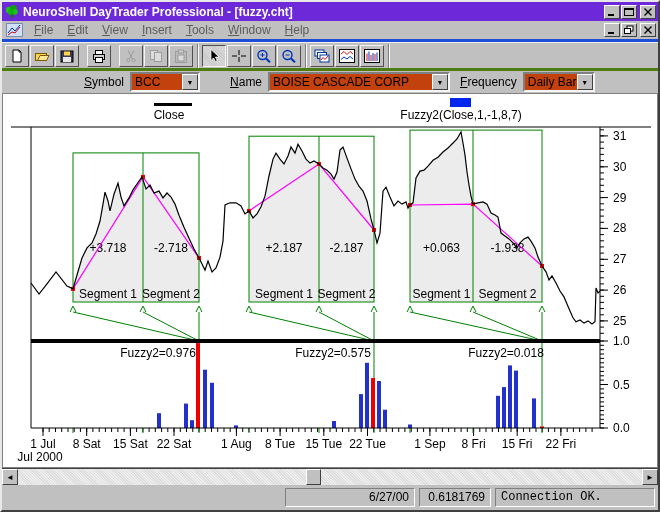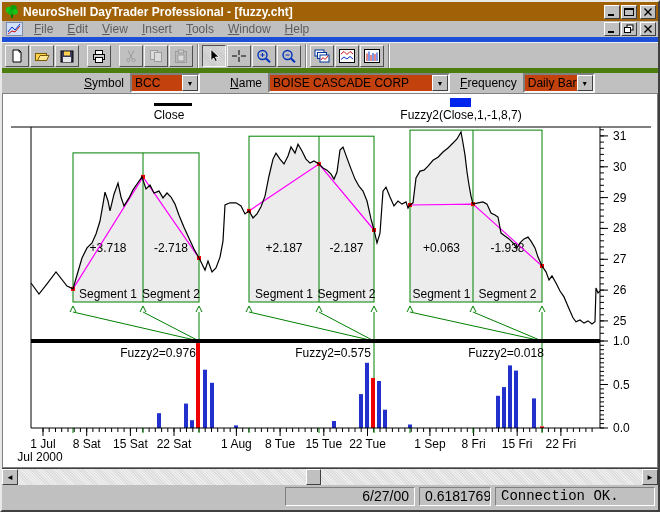--- a/index.html
+++ b/index.html
@@ -1,64 +1,64 @@
 <!DOCTYPE html>
 <html><head>
 <meta charset="utf-8">
 <style>
   html,body{margin:0;padding:0;background:#555;}
   *{box-sizing:border-box;}
   .window{width:660px;height:512px;background:#c0c0c0;border:2px solid;
     border-color:#e8e8e8 #404040 #404040 #e8e8e8;display:flex;flex-direction:column;
     font-family:"Liberation Sans",sans-serif;}
   
-  .titlebar{height:19px;background:#a16207;display:flex;align-items:center;padding:0 2px;flex:0 0 auto;}
+  .titlebar{height:19px;background:#6d28d9;display:flex;align-items:center;padding:0 2px;flex:0 0 auto;}
   .app-icon{width:16px;height:15px;margin-right:3px;}
   .title-text{color:#fff;font-weight:bold;font-size:12px;flex:1;white-space:nowrap;overflow:hidden;}
   .win-btn{width:16px;height:14px;background:#c0c0c0;border:1px solid;border-color:#fff #404040 #404040 #fff;
     display:flex;align-items:center;justify-content:center;margin-left:1px;padding:0;}
   .win-btn svg{display:block;}
   .gap2{margin-left:3px;}
   
   .menubar{height:21px;display:flex;align-items:center;padding:0 2px;background:#c0c0c0;
-    border-bottom:5px solid #1d4ed8;flex:0 0 auto;}
+    border-bottom:3px solid #1d4ed8;flex:0 0 auto;}
   .menu-sys-icon{width:17px;height:14px;margin:0 4px 0 2px;}
   .menu-item{font-size:12px;color:#5c5c5c;padding:2px 7px;white-space:nowrap;}
   .spacer{flex:1;}
   
   .toolbar{height:26px;display:flex;align-items:center;padding:1px 3px;border-top:1px solid #f0f0f0;flex:0 0 auto;}
   .tb-btn{width:24px;height:22px;background:#c0c0c0;border:1px solid;border-color:#f4f4f4 #505050 #505050 #f4f4f4;
     display:flex;align-items:center;justify-content:center;margin-right:1px;padding:0;}
   .tb-btn.pressed{border-color:#505050 #f4f4f4 #f4f4f4 #505050;
     background-image:repeating-linear-gradient(45deg,#d9d9d9 0 1px,#c9c9c9 1px 2px);}
   .tb-btn.disabled svg{filter:grayscale(1) opacity(.45);}
   .tb-gap{width:7px;}
   .tb-sep{width:2px;height:24px;border-left:1px solid #808080;border-right:1px solid #fff;margin:0 3px;}
   
   .params{height:25px;display:flex;align-items:center;font-size:12px;padding:0 4px;
-    border-top:5px solid #4d7c0f;flex:0 0 auto;}
+    border-top:3px solid #4d7c0f;flex:0 0 auto;}
   .param-label{margin-right:6px;white-space:nowrap;}
   .combo{background:#c2410c;border:2px solid;border-color:#808080 #f6f6f6 #f6f6f6 #808080;height:20px;
     display:flex;align-items:stretch;}
   .combo-value{flex:1;padding:1px 3px 0 3px;font-size:12px;white-space:nowrap;overflow:hidden;}
   .combo-btn{width:16px;background:#c0c0c0;border:1px solid;border-color:#fff #404040 #404040 #fff;
     display:flex;align-items:center;justify-content:center;font-size:7px;color:#000;padding:0;}
   
   .client{flex:1 1 auto;background:#fff;position:relative;border:1px solid #808080;overflow:hidden;}
   .client svg text{font-family:"Liberation Sans",sans-serif;}
   
   .hscroll{height:17px;background:#e9e9e9;display:flex;flex:0 0 auto;border-top:1px solid #404040;
     background-image:repeating-linear-gradient(45deg,#efefef 0 1px,#dcdcdc 1px 2px);}
   .sb-btn{width:16px;height:16px;background:#c0c0c0;border:1px solid;border-color:#fff #404040 #404040 #fff;
     font-size:8px;display:flex;align-items:center;justify-content:center;padding:0;color:#000;}
   .sb-track{flex:1;position:relative;}
   .sb-thumb{position:absolute;left:288px;top:0;width:15px;height:16px;background:#c0c0c0;
     border:1px solid;border-color:#fff #404040 #404040 #fff;}
   
-  .statusbar{height:25px;display:flex;padding:2px 3px;font-size:14px;flex:0 0 auto;gap:4px;}
+  .statusbar{height:25px;display:flex;align-items:center;padding:2px 3px;font-size:12px;flex:0 0 auto;gap:4px;}
   .sb-panel{border:1px solid;border-color:#808080 #fff #fff #808080;height:19px;line-height:17px;
     padding:0 5px;white-space:nowrap;overflow:hidden;}
   .p-date{width:130px;text-align:right;}
   .p-value{width:72px;text-align:right;}
   .p-conn{width:160px;text-align:left;font-family:Liberation Mono, monospace;}
   u{text-decoration:underline;}
 </style>
 </head>
 <body>
 

